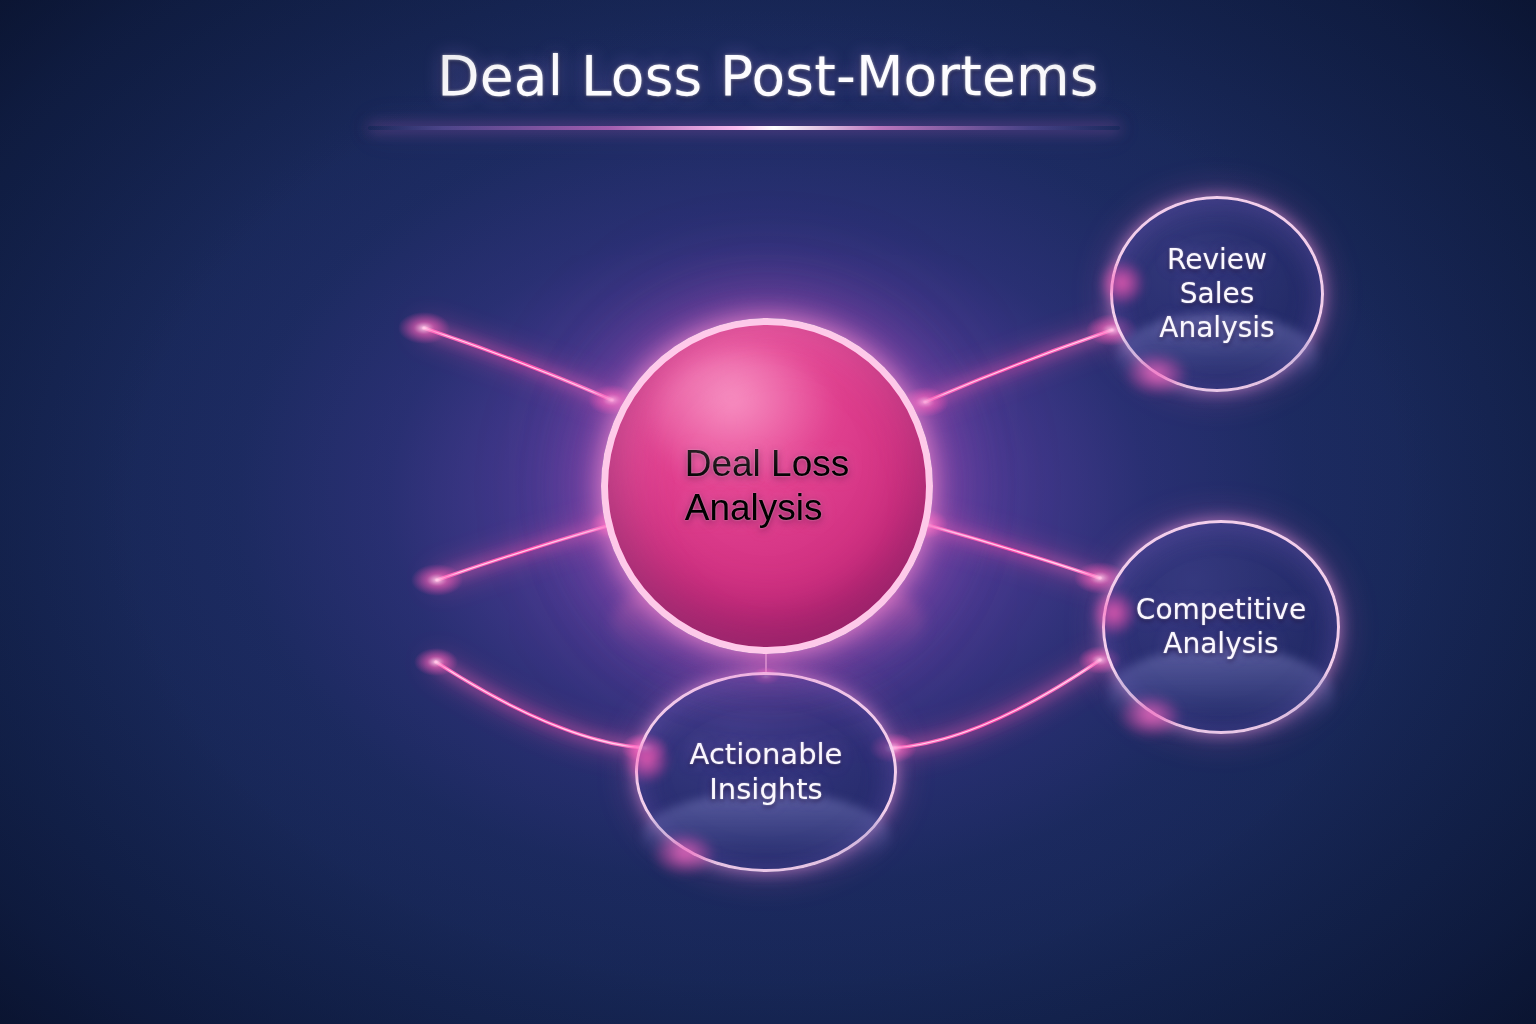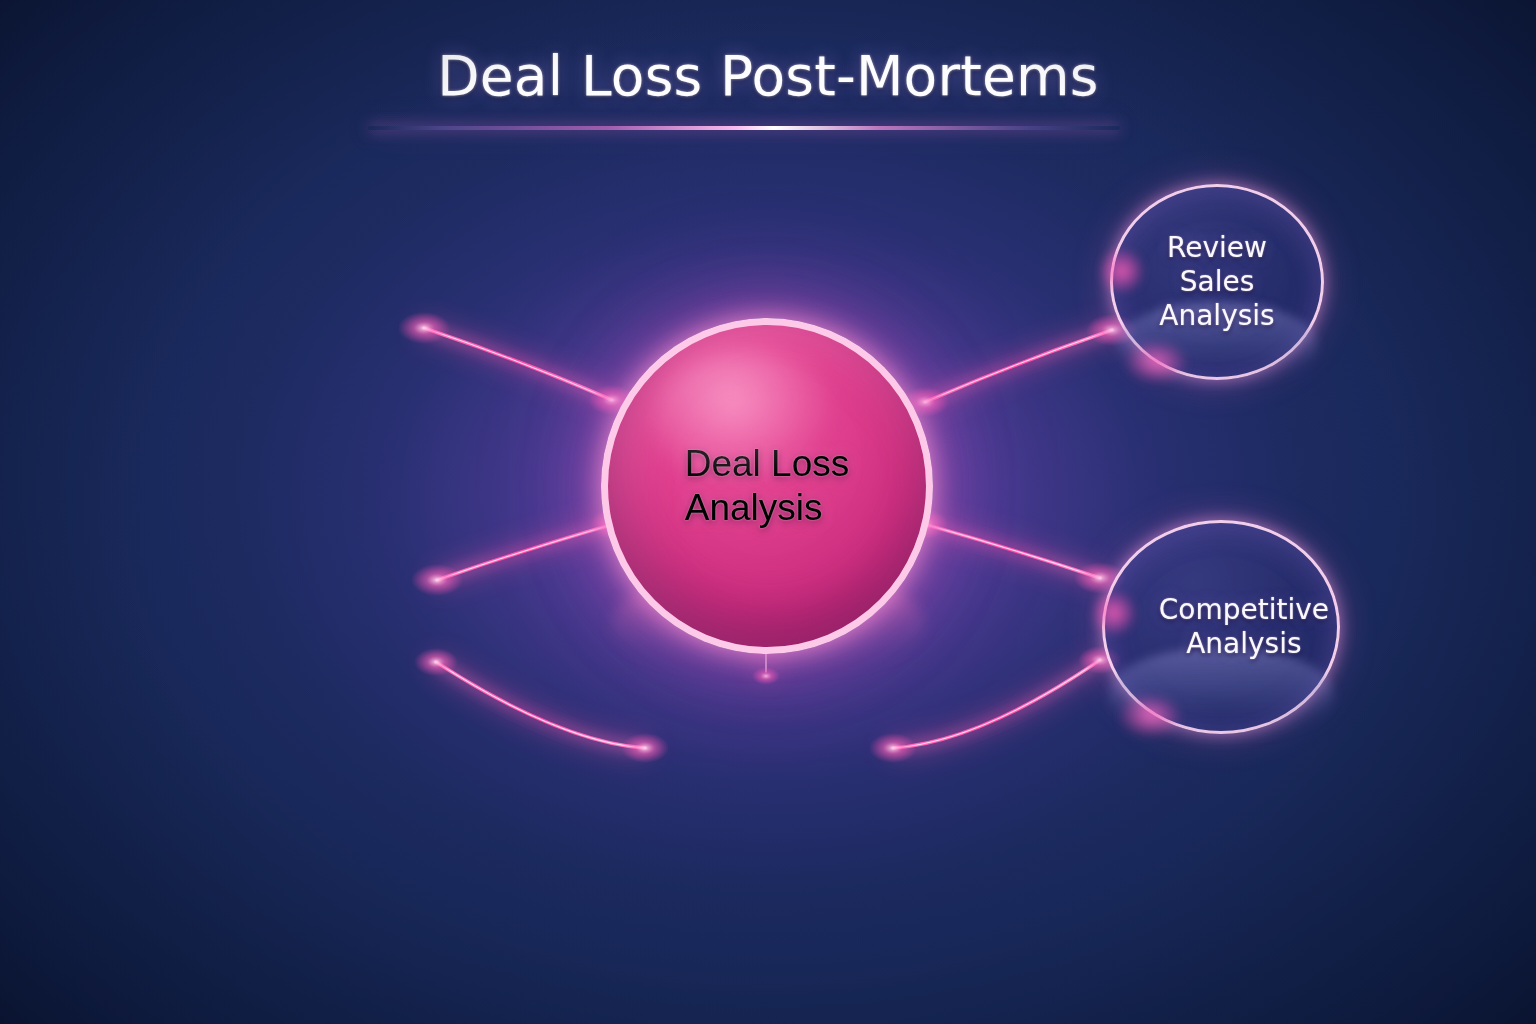--- a/index.html
+++ b/index.html
@@ -233,23 +233,23 @@
       rgba(222,120,185,0.55) 0%,
       rgba(170,95,165,0.35) 40%,
       rgba(110,75,150,0.14) 74%,
       rgba(60,55,125,0) 100%);
     filter: blur(7px);
     z-index: 2;
   }
 
   
   #node-identify       { left: 203px;  top: 196px;  width: 218px; height: 196px; }
-  #node-review         { left: 1110px; top: 184px;  width: 214px; height: 196px; }
+  #node-review         { left: 1110px; top: 196px;  width: 214px; height: 196px; }
   #node-assess         { left: 196px;  top: 522px;  width: 238px; height: 214px; }
-  #node-competitive    { left: 1102px; top: 520px;  width: 238px; height: 214px; justify-content: flex-end; }
+  #node-competitive    { left: 1102px; top: 520px;  width: 238px; height: 214px; }
   #node-actionable     { left: 635px;  top: 672px;  width: 262px; height: 200px; }
 
   #node-identify    .label { font-size: 28px; }
   #node-review      .label { font-size: 28px; }
   #node-assess      .label { font-size: 28px; }
   #node-competitive .label { font-size: 28px; }
   #node-actionable  .label { font-size: 29px; }
 </style>
 </head>
 <body>
@@ -351,20 +351,29 @@
   <div class="node satellite" id="node-competitive">
     <div class="base"></div>
     <div class="glint-a"></div>
     <div class="glint-b"></div>
     <div class="label">
       <span>Competitive</span><br>
       <span>Analysis</span>
     </div>
   </div>
 
+  <div class="node satellite" id="node-actionable">
+    <div class="base"></div>
+    <div class="glint-a"></div>
+    <div class="glint-b"></div>
+    <div class="label">
+      <span>Actionable</span><br>
+      <span>Insights</span>
+    </div>
+  </div>
 
   <div id="title-block">
     <div id="page-title">Deal Loss Post-Mortems</div>
     <div id="title-rule"></div>
   </div>
 
   <div id="vignette"></div>
 </div>
 
 </body></html>

